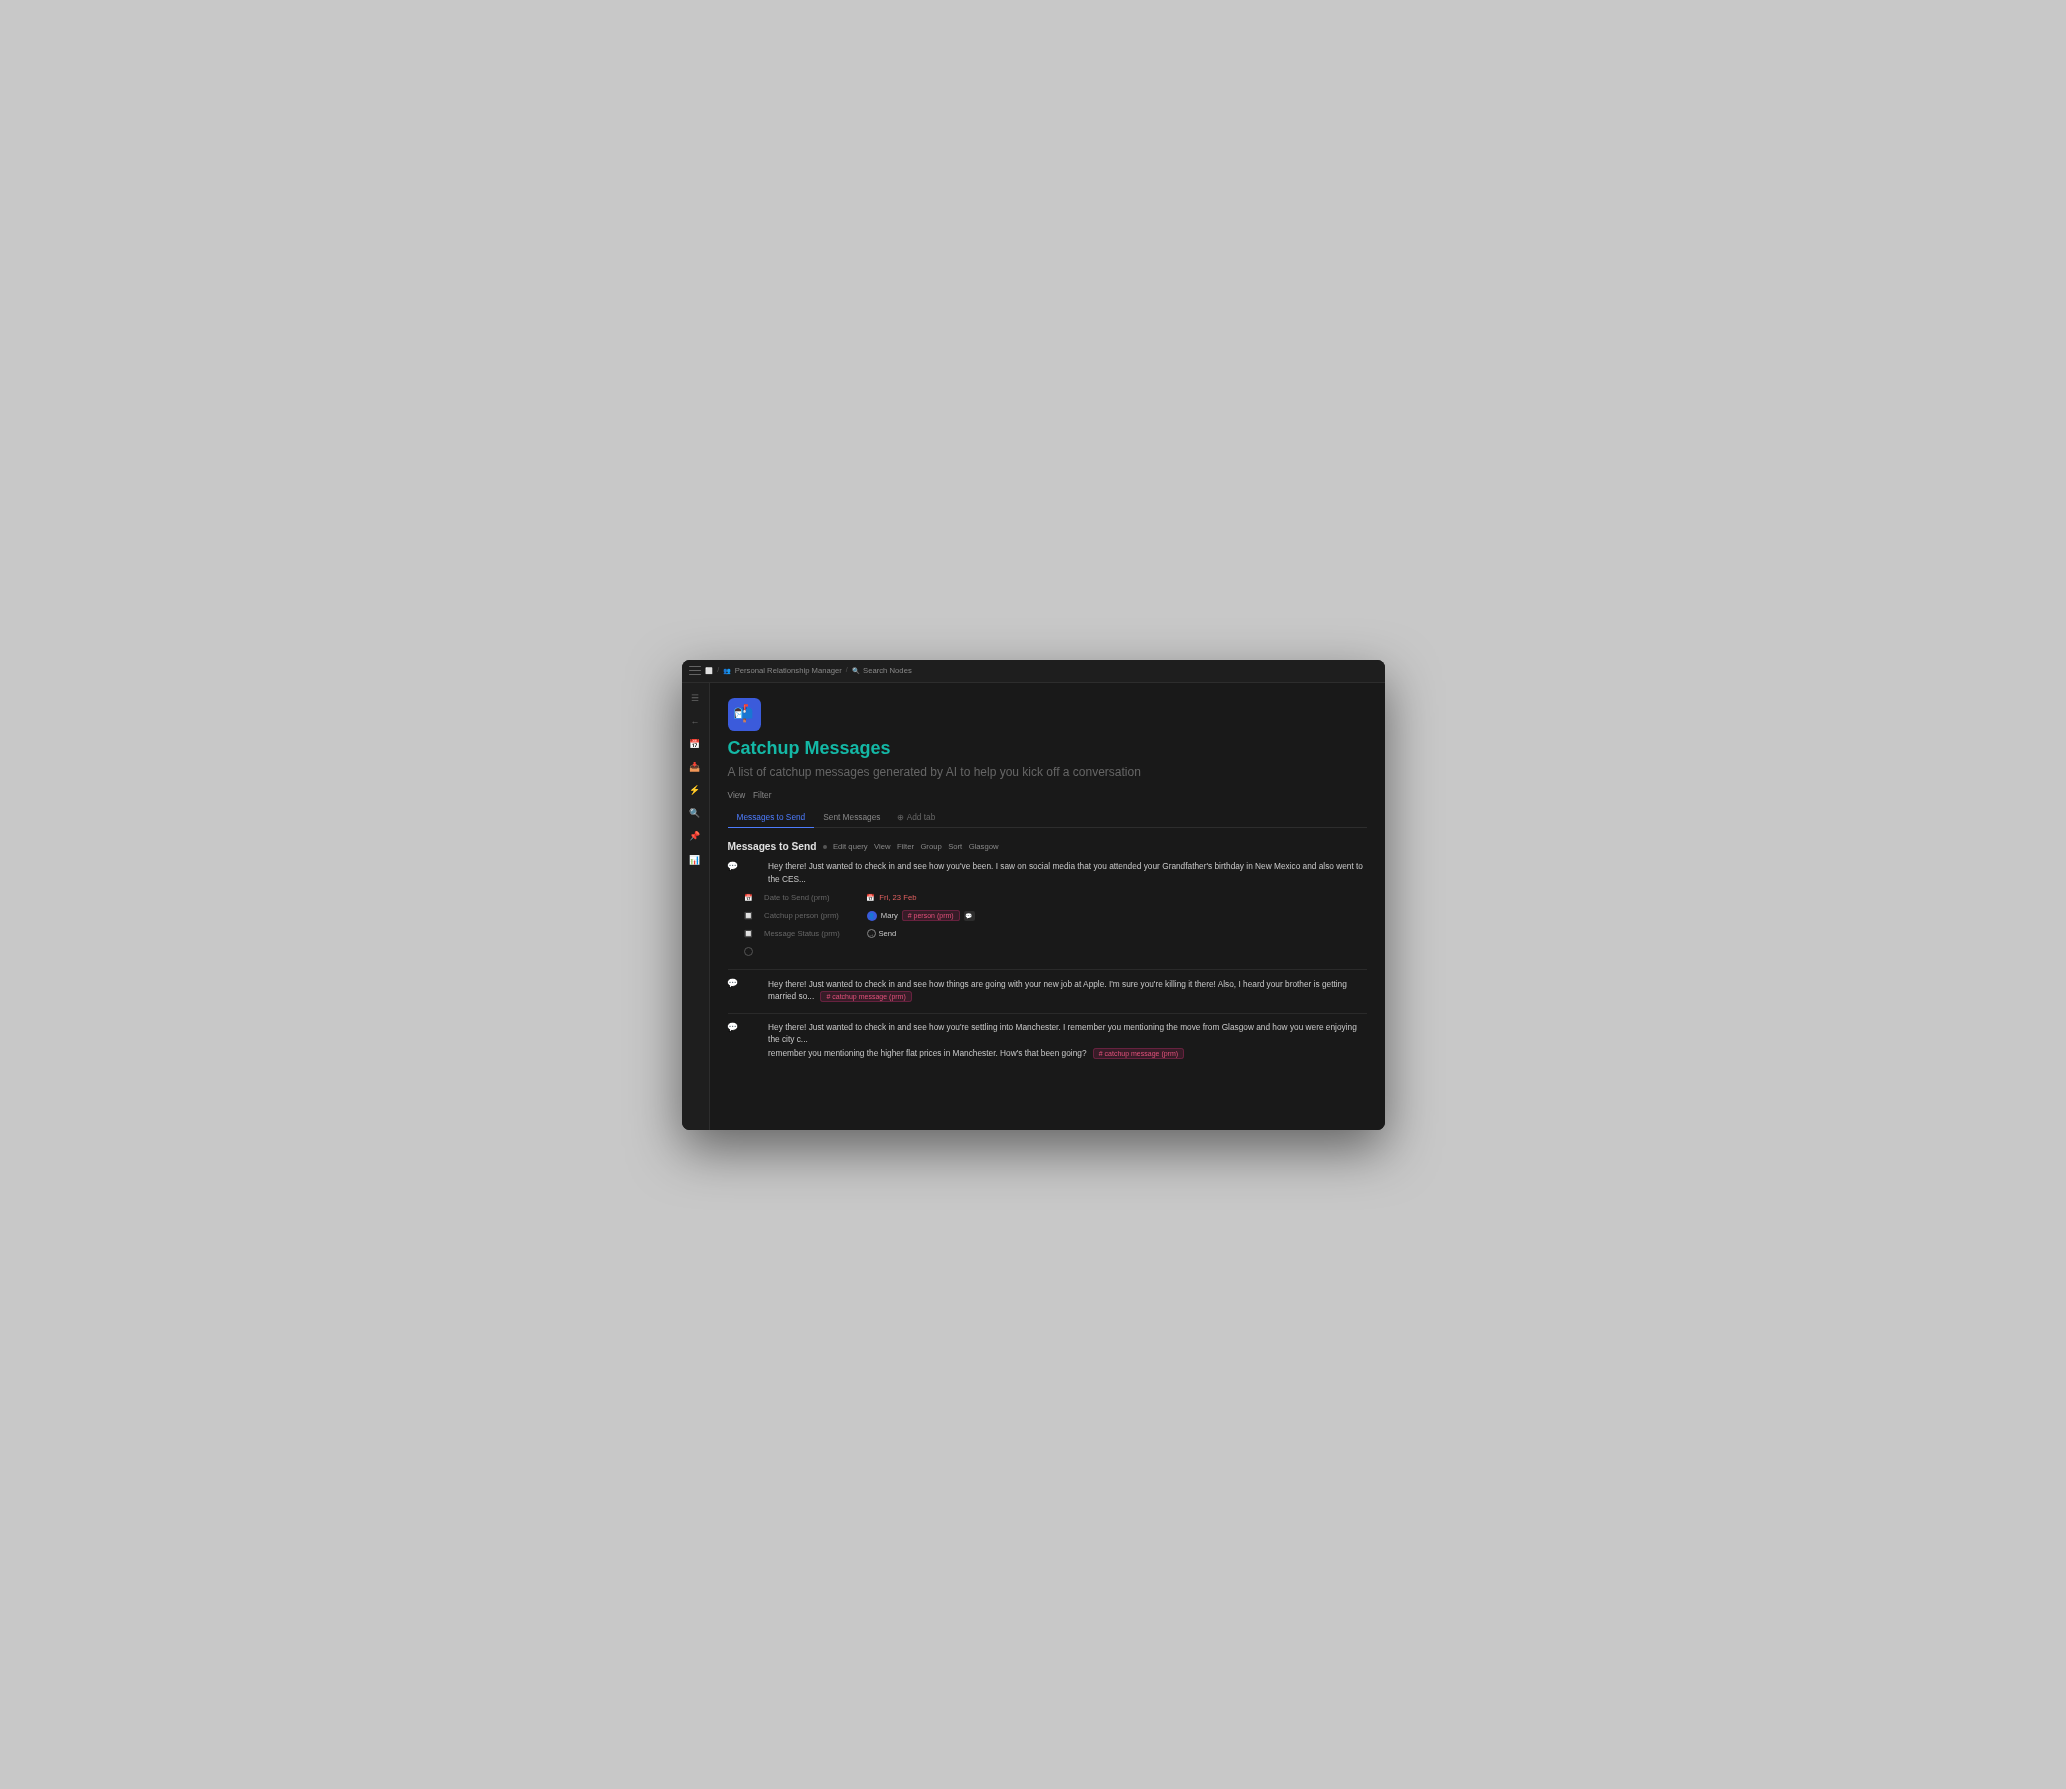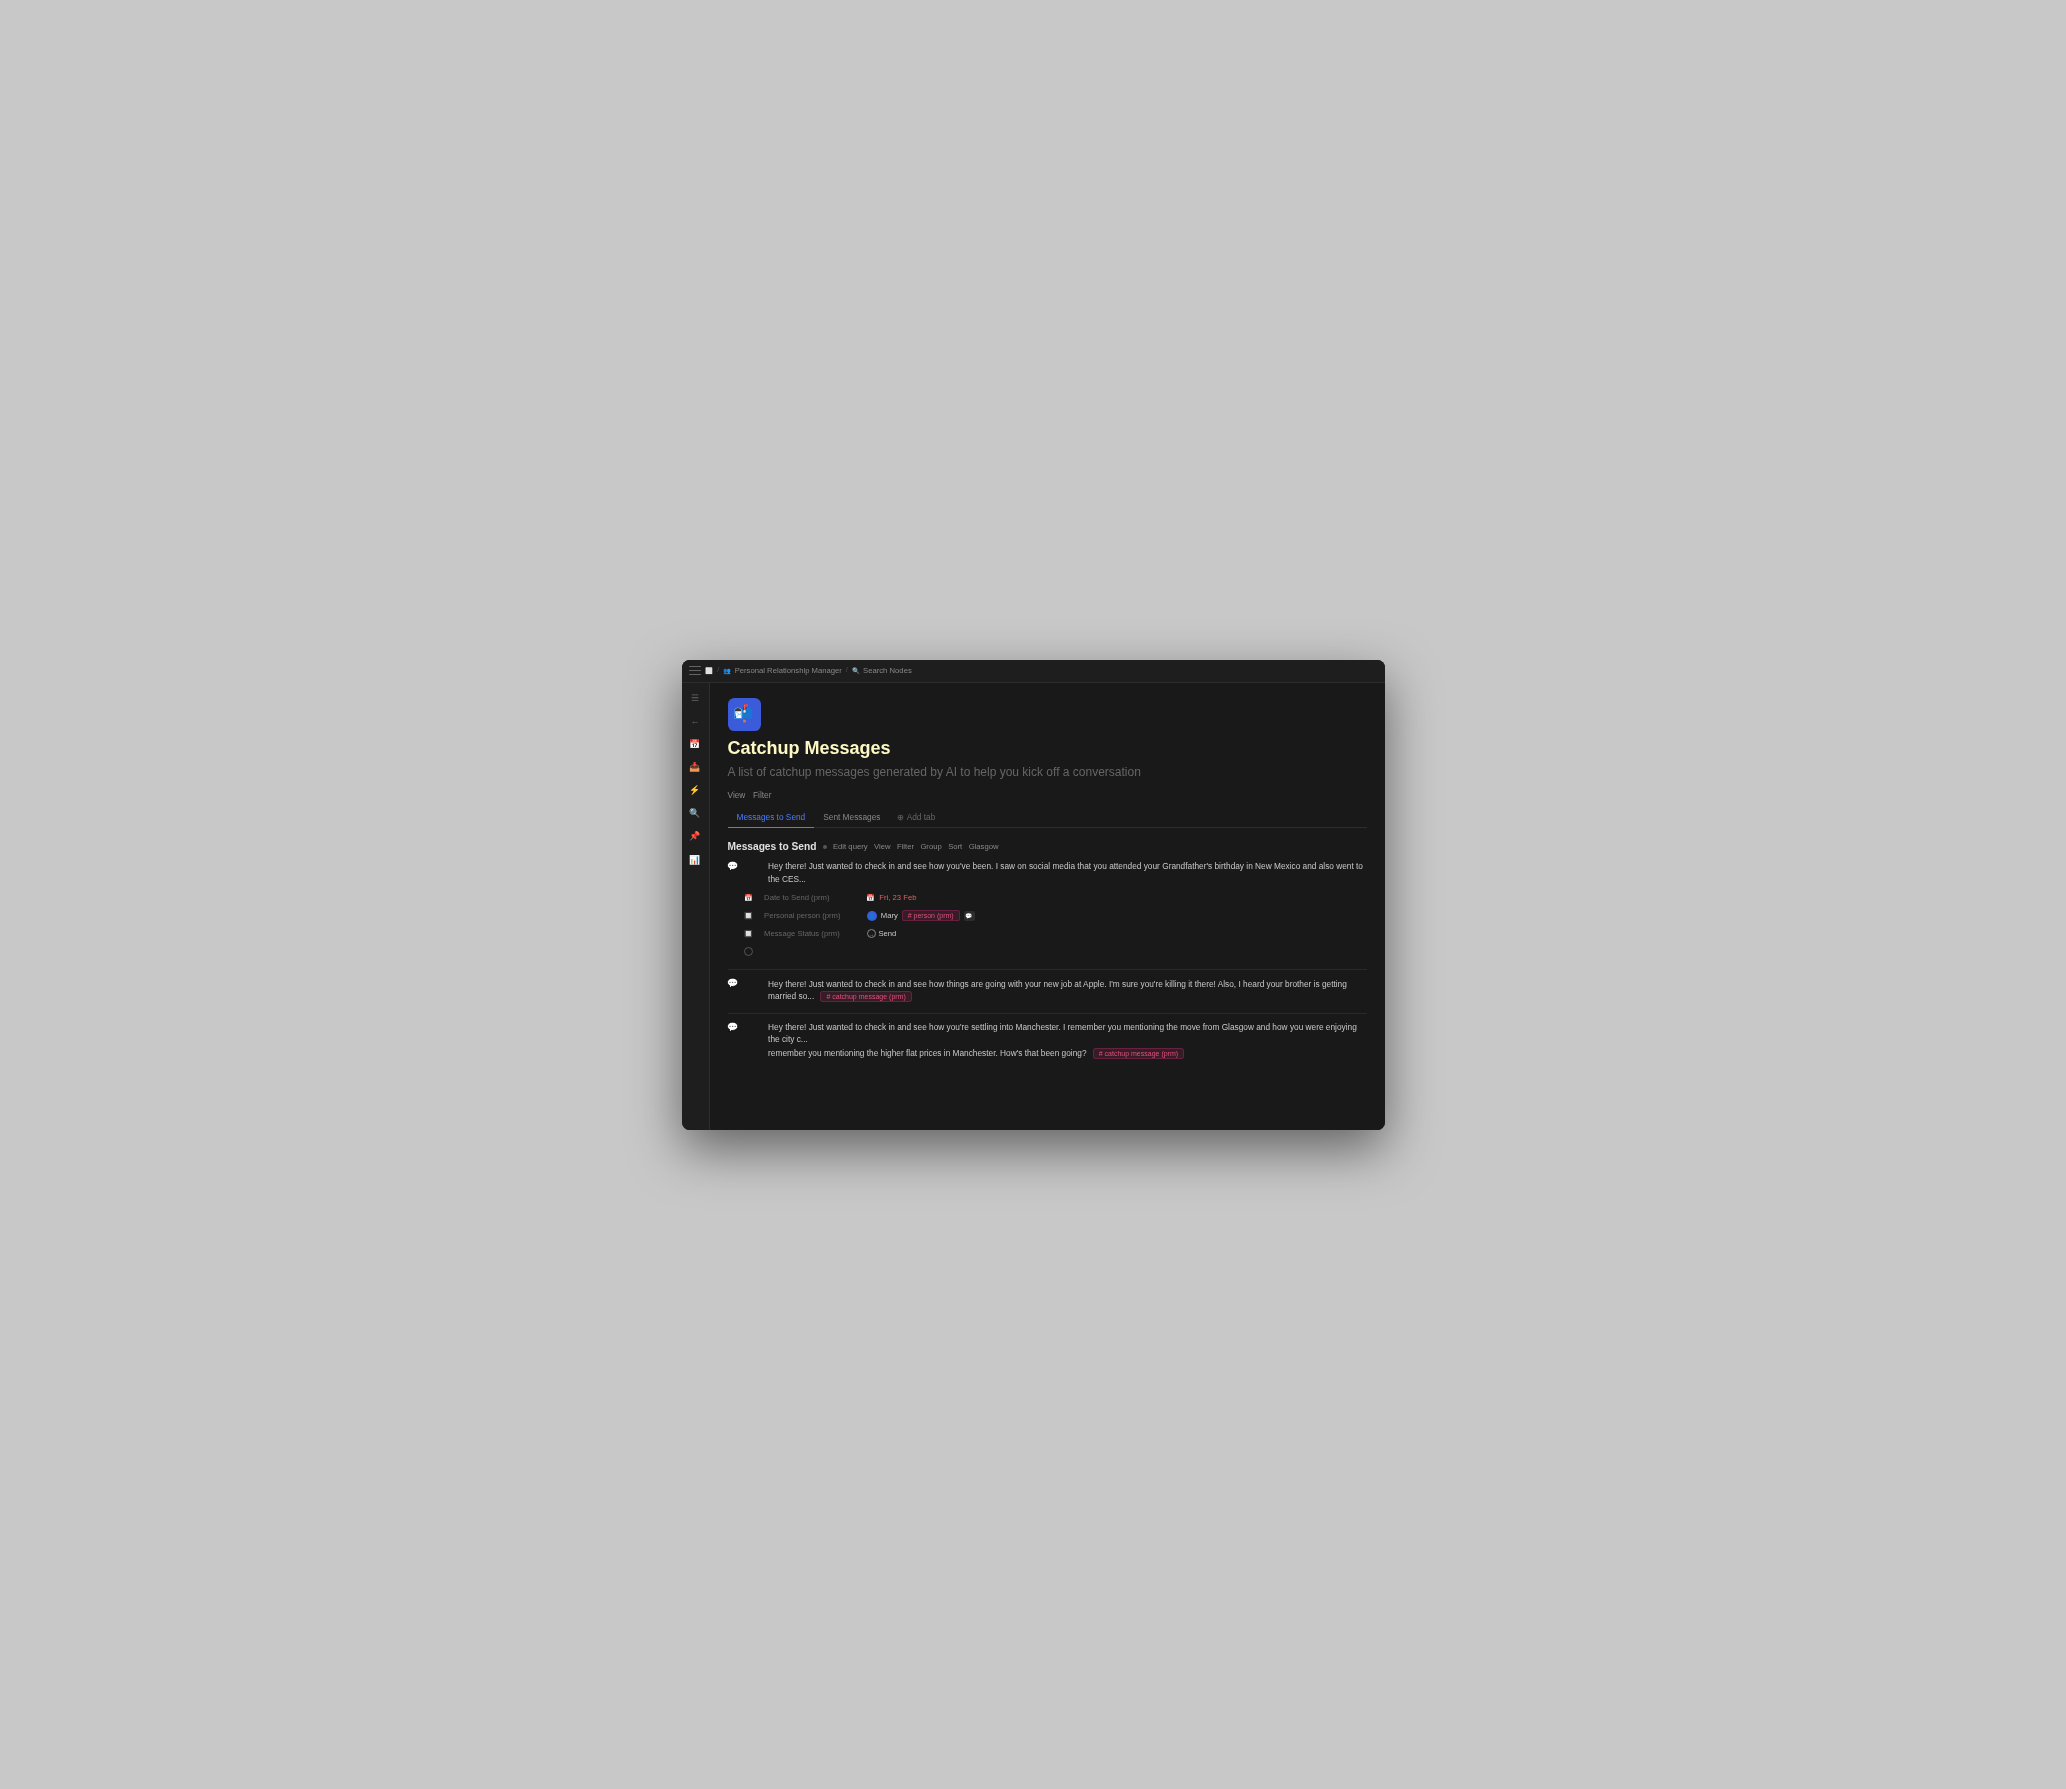--- a/index.html
+++ b/index.html
@@ -133,21 +133,21 @@
       display: flex;
       align-items: center;
       justify-content: center;
       margin-bottom: 7.7px;
       font-size: 16.6px;
     }
 
     .page-title {
       font-size: 18px;
       font-weight: 700;
-      color: #fef9c3;
+      color: #14b8a6;
       margin-bottom: 5.1px;
     }
 
     .page-description {
       font-size: 12px;
       color: #666;
       margin-bottom: 10.2px;
     }
 
     
@@ -487,21 +487,21 @@
               </div>
               <div class="prop-value">
                 <span style="font-size:7px;">📅</span>
                 <span style="color:#e06060;text-align:center;">Fri, 23 Feb</span>
               </div>
             </div>
 
             <div class="prop-row">
               <div class="prop-label">
                 <span class="prop-icon">🔲</span>
-                <span>Personal person (prm)</span>
+                <span>Catchup person (prm)</span>
               </div>
               <div class="prop-value">
                 <div class="person-icon">👤</div>
                 <span>Mary</span>
                 <span class="chip chip-person"># person (prm)</span>
                 <div class="comment-bubble">💬</div>
               </div>
             </div>
 
             <div class="prop-row">

